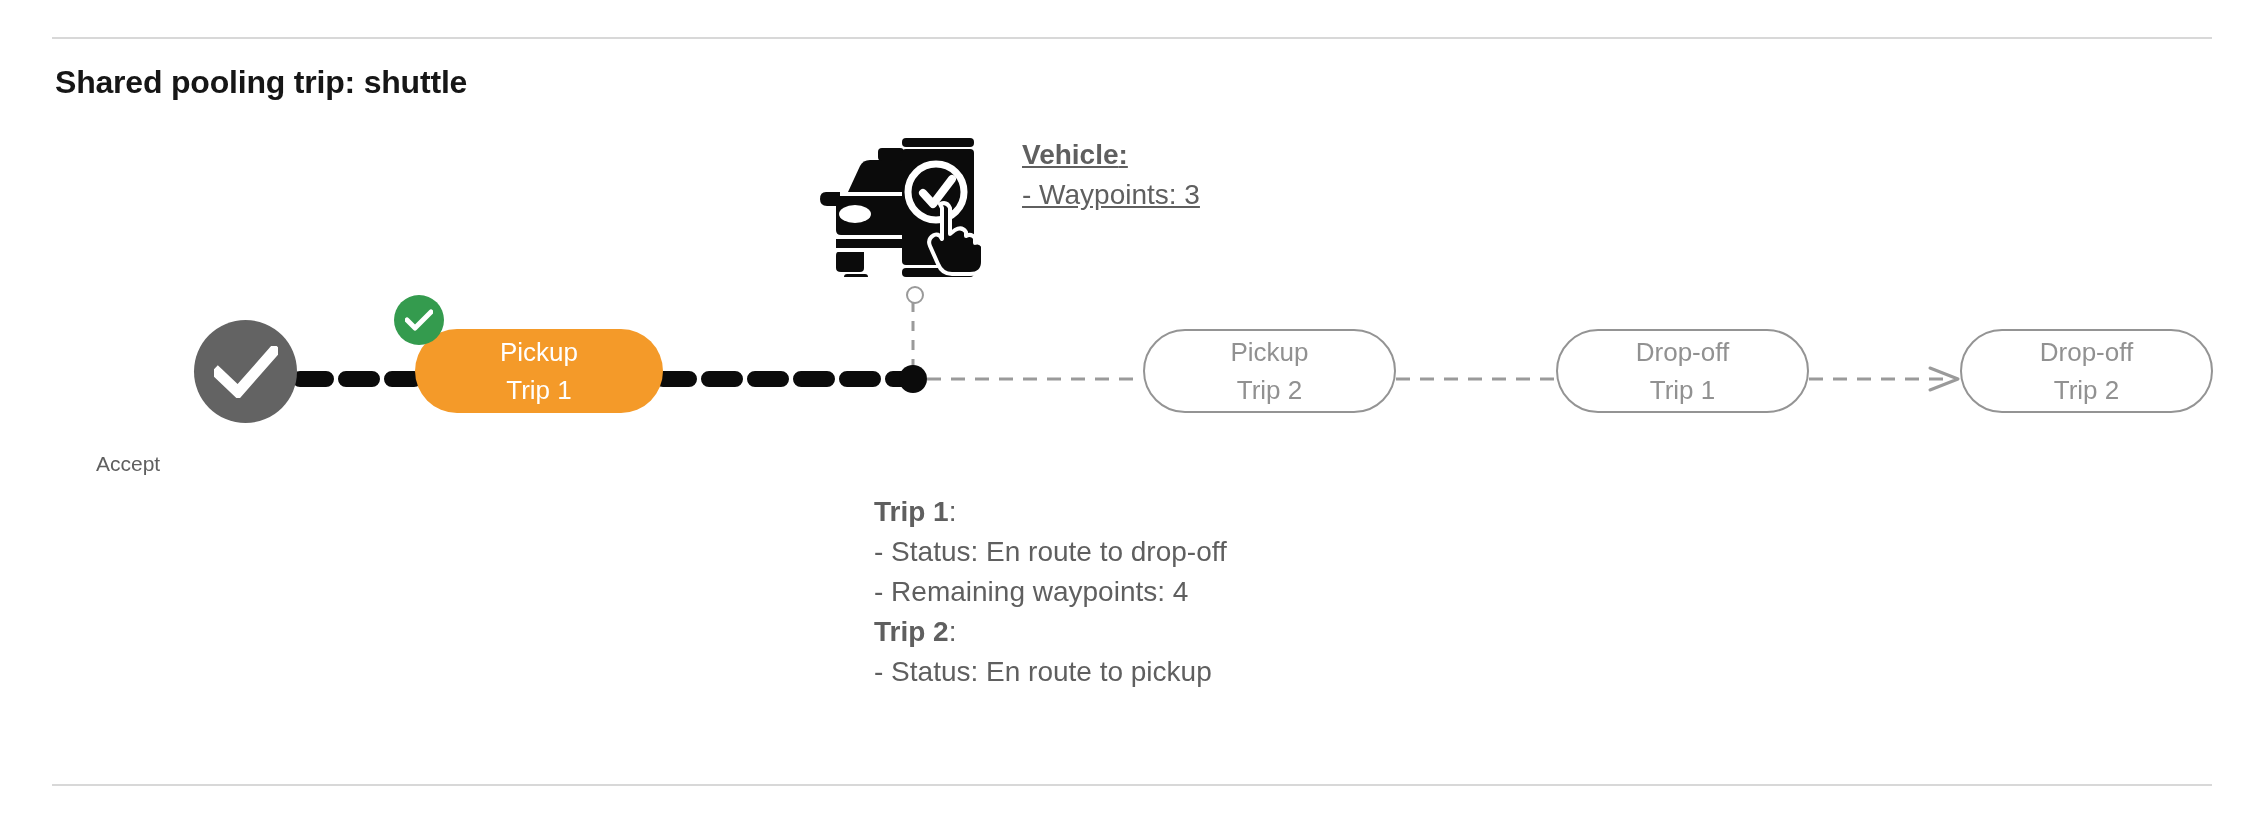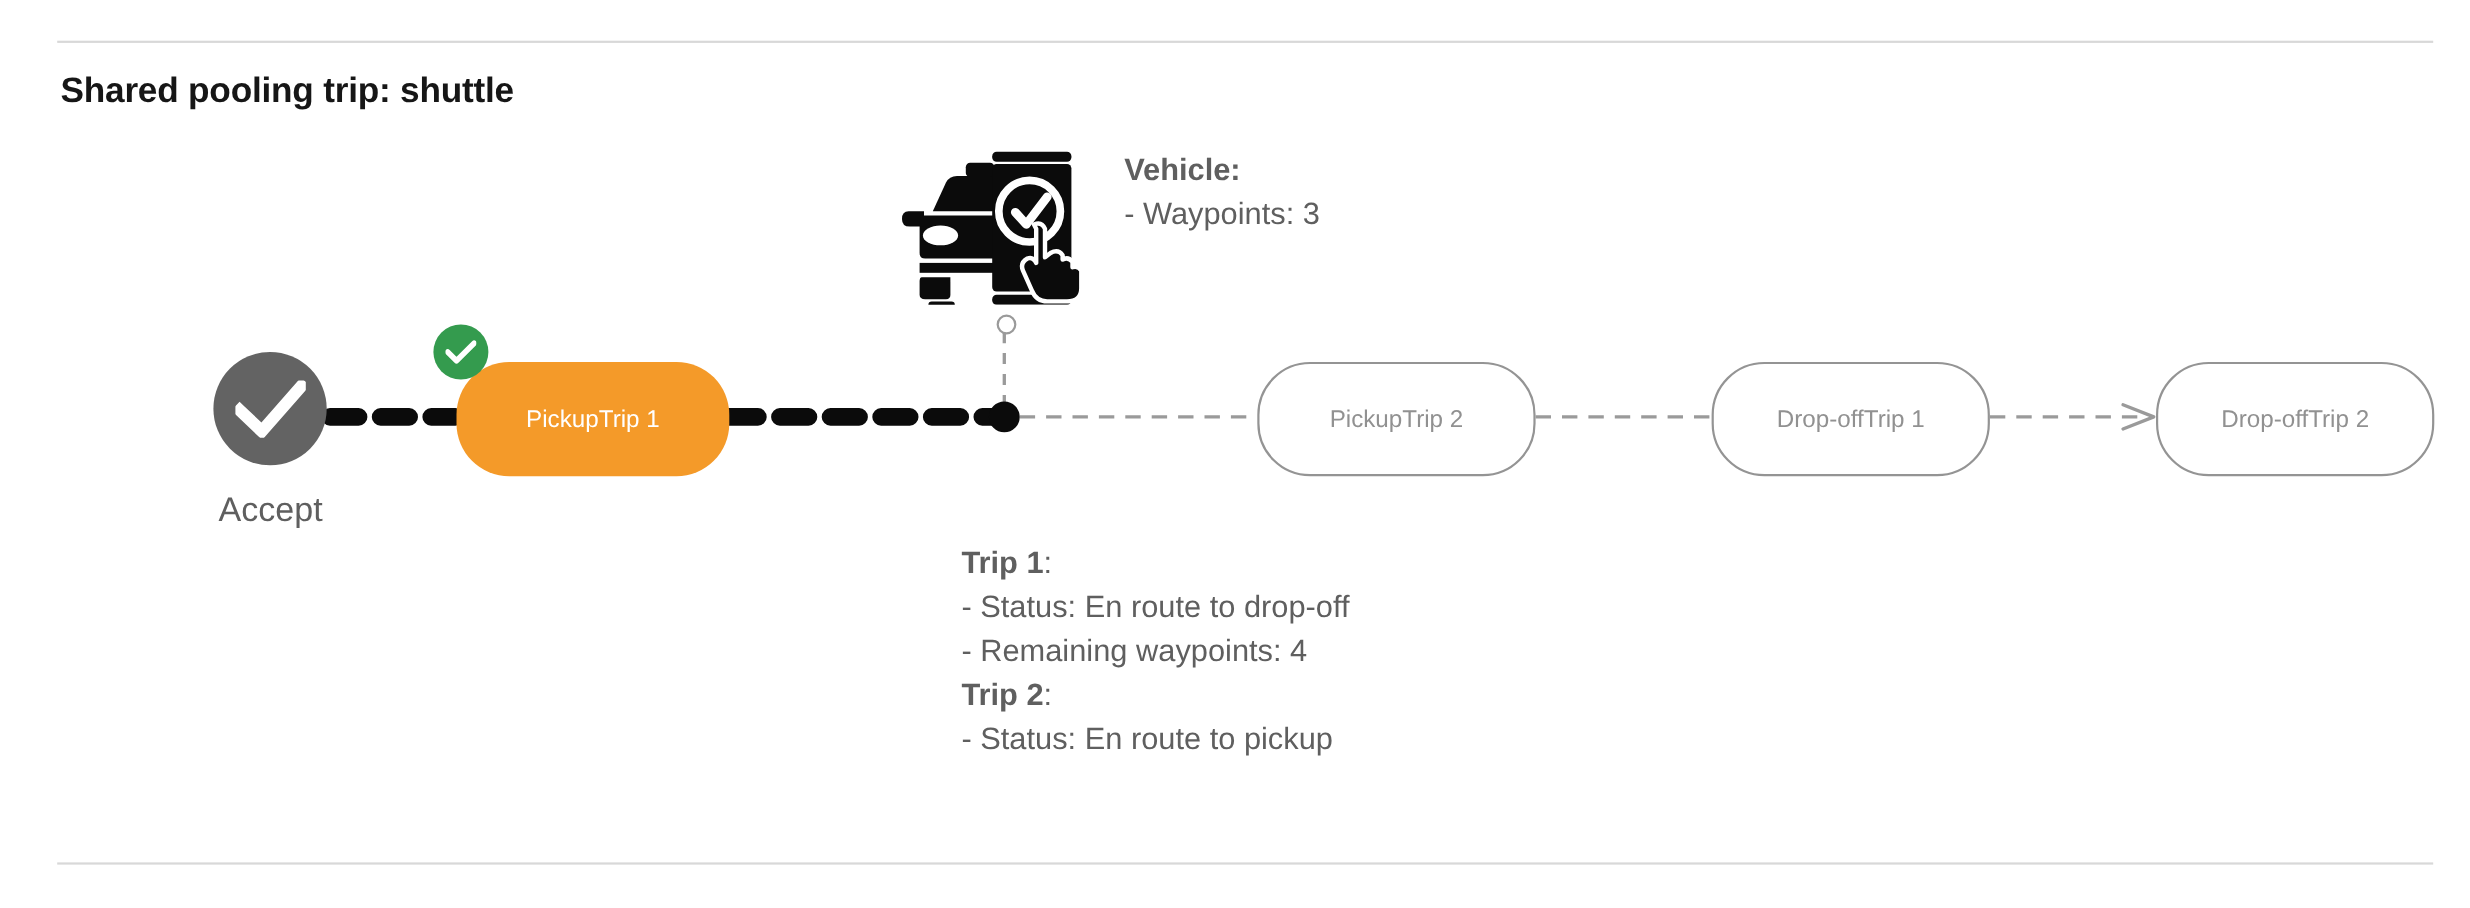--- a/index.html
+++ b/index.html
@@ -71,36 +71,36 @@
     left: 20px;
     top: 26px;
     width: 64px;
     height: 52px;
   }
   .start-label {
     position: absolute;
     left: 96px;
     top: 443px;
     width: 300px;
-    text-align: center;
-    font-size: 31px;
+    text-align: left;
+    font-size: 21px;
     line-height: 41px;
     color: #5f5f5f;
   }
 
   
   .pill {
     position: absolute;
-    height: 104px;
+    height: 84px;
     border-radius: 48px;
     display: flex;
-    flex-direction: row;
+    flex-direction: column;
     align-items: center;
     justify-content: center;
-    font-size: 22px;
+    font-size: 26px;
     line-height: 38px;
     box-sizing: border-box;
     white-space: nowrap;
   }
   .pill.active {
     background: #f49a29;
     color: #ffffff;
   }
   .pill.pending {
     background: #ffffff;
@@ -164,21 +164,21 @@
 
   
   .callout {
     position: absolute;
     font-size: 28px;
     line-height: 40px;
     color: #5f5f5f;
     white-space: nowrap;
   }
   .callout .k { font-weight: bold; color: #5f5f5f; }
-  .vehicle-callout { left: 1022px; top: 135px; }
+  .vehicle-callout { left: 1022px; top: 135px; text-decoration: underline; }
   .trip-callout    { left: 874px;  top: 492px; }
 </style>
 </head>
 <body>
 
 <div class="divider top"></div>
 <div class="divider bottom"></div>
 
 <div class="page-title">Shared pooling trip: shuttle</div>
 

